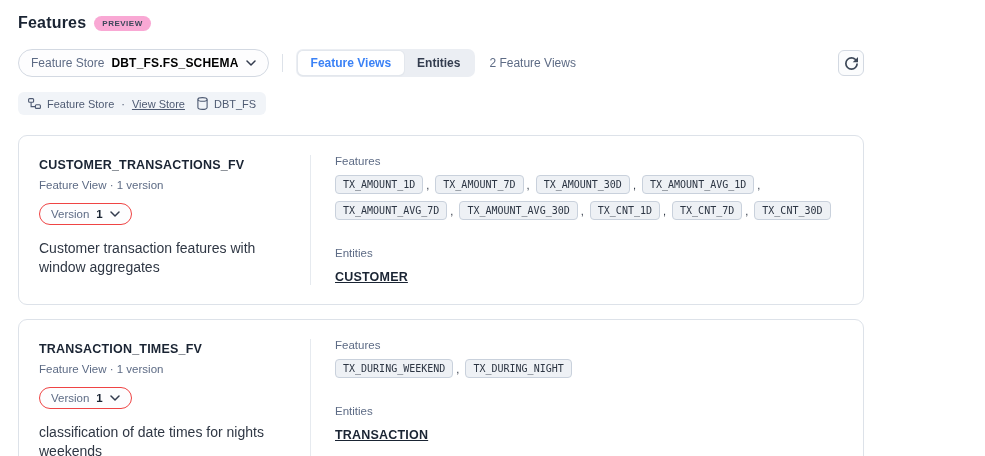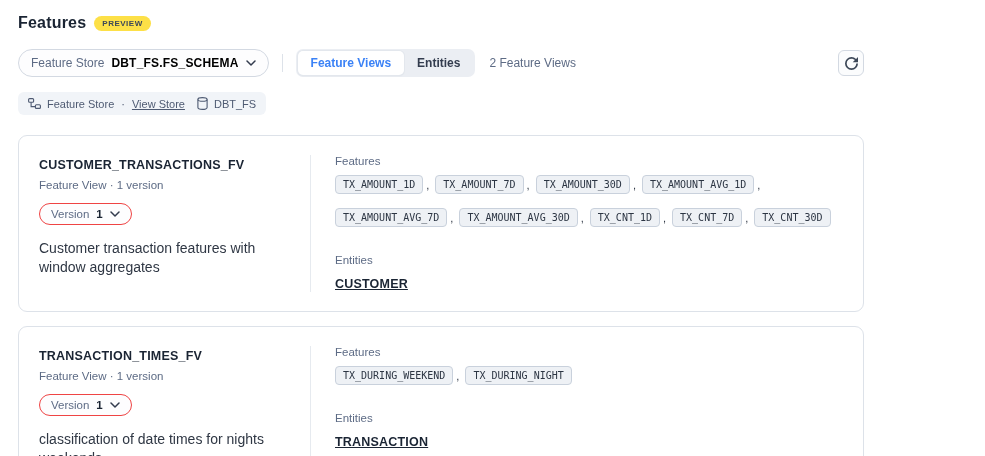--- a/index.html
+++ b/index.html
@@ -4,21 +4,21 @@
 <style>
   * { margin:0; padding:0; box-sizing:border-box; }
   html,body { background:#fff; }
   body { font-family:"Liberation Sans", sans-serif; color:#1a2433; }
   .page { width:882px; height:456px; padding:10px 18px 0 18px; overflow:hidden; background:#fff; }
 
   
   .title-row { display:flex; align-items:center; margin-top:4px; }
   .page-title { font-size:16px; font-weight:700; color:#1a2433; letter-spacing:.2px; }
   .preview-badge { margin-left:8px; font-size:8px; font-weight:700; letter-spacing:.5px;
-    color:#3c4759; background:#fde047; border-radius:9px; padding:3px 8px; }
+    color:#3c4759; background:#f9a8d4; border-radius:9px; padding:3px 8px; }
 
   
   .toolbar { display:flex; align-items:center; margin-top:17px; gap:10px; }
   .store-select { display:inline-flex; align-items:center; gap:7px; padding:6px 12px;
     border:1px solid #d3d9e2; border-radius:16px; background:#fdfdfe; cursor:pointer; font-family:inherit; }
   .store-label { font-size:12px; color:#5d6b85; }
   .store-value { font-size:12px; font-weight:700; color:#000000; letter-spacing:.2px; }
   .chev { display:inline-flex; align-items:center; }
   .vdiv { width:1px; height:18px; background:#dde2e9; margin:0 3px; }
   .tabs { display:flex; background:#ebeef3; border-radius:7px; padding:2px; }
@@ -45,21 +45,21 @@
   .card-title { display:inline-block; font-size:12.5px; font-weight:700; color:#1a2433;
     letter-spacing:.2px; cursor:pointer; }
   .card-meta { margin-top:6px; font-size:11.5px; color:#5d6b85; }
   .version-pill { margin-top:12px; display:inline-flex; align-items:center; gap:7px; padding:4px 11px;
     border:1px solid #ef4444; border-radius:14px; background:#fdfdfe; cursor:pointer; font-family:inherit; }
   .v-label { font-size:11.5px; color:#5d6b85; }
   .v-value { font-size:11.5px; font-weight:700; color:#1a2433; }
   .card-desc { margin-top:14px; font-size:14px; line-height:1.35; color:#2f3744; max-width:252px; }
   .card-right { flex:1; padding:0 24px; }
   .section-label { font-size:11.5px; color:#5d6b85; }
-  .chips { margin-top:8px; display:flex; flex-wrap:wrap; align-items:center; row-gap:14px; max-width:610px; }
+  .chips { margin-top:8px; display:flex; flex-wrap:wrap; align-items:center; row-gap:7px; max-width:610px; }
   .chip { font-family:"DejaVu Sans Mono", monospace; font-size:10px; color:#2c3543; background:#eef1f5;
     border:1px solid #c9d1dc; border-radius:4px; padding:3px 7px; white-space:nowrap; }
   .comma { font-size:11px; color:#2f3744; margin:0 6px 0 3px; }
   .entities-label { margin-top:27px; }
   .entities { margin-top:8px; }
   .entity-link { display:inline-block; font-size:12.5px; font-weight:700; color:#1a2433;
     text-decoration:underline; letter-spacing:.2px; cursor:pointer; }
 </style>
 </head>
 <body>

